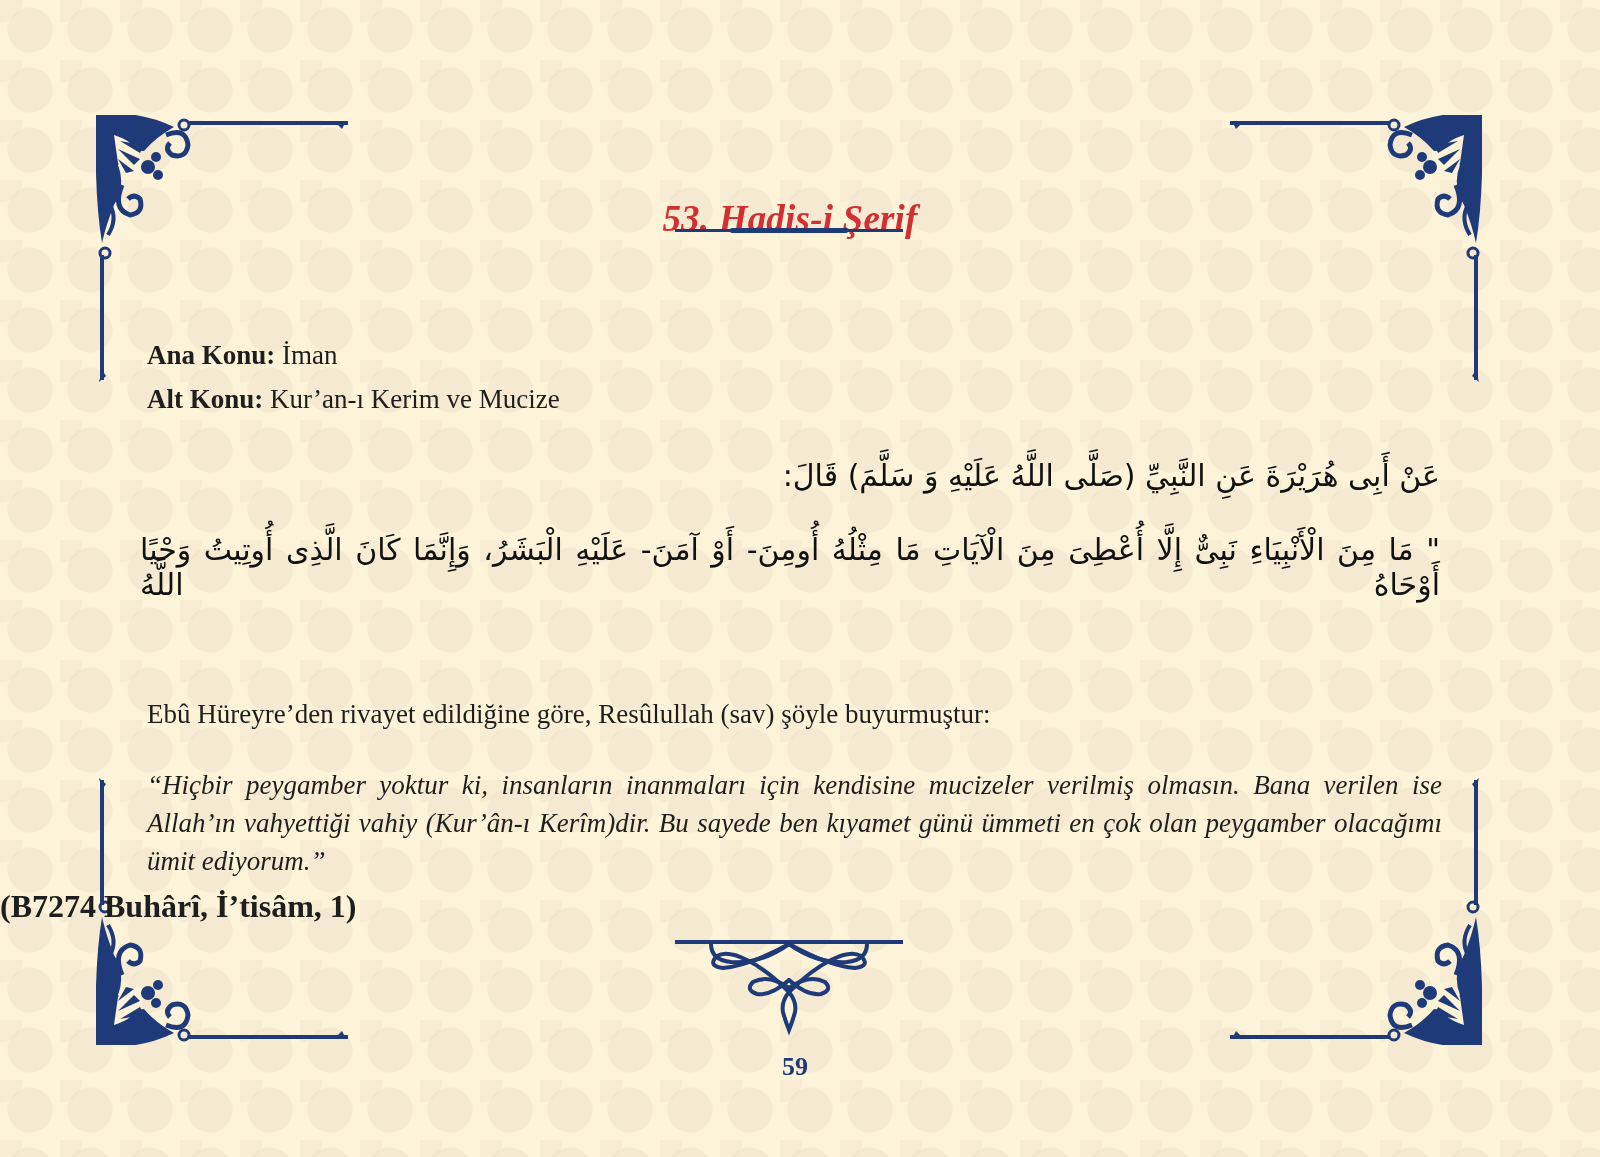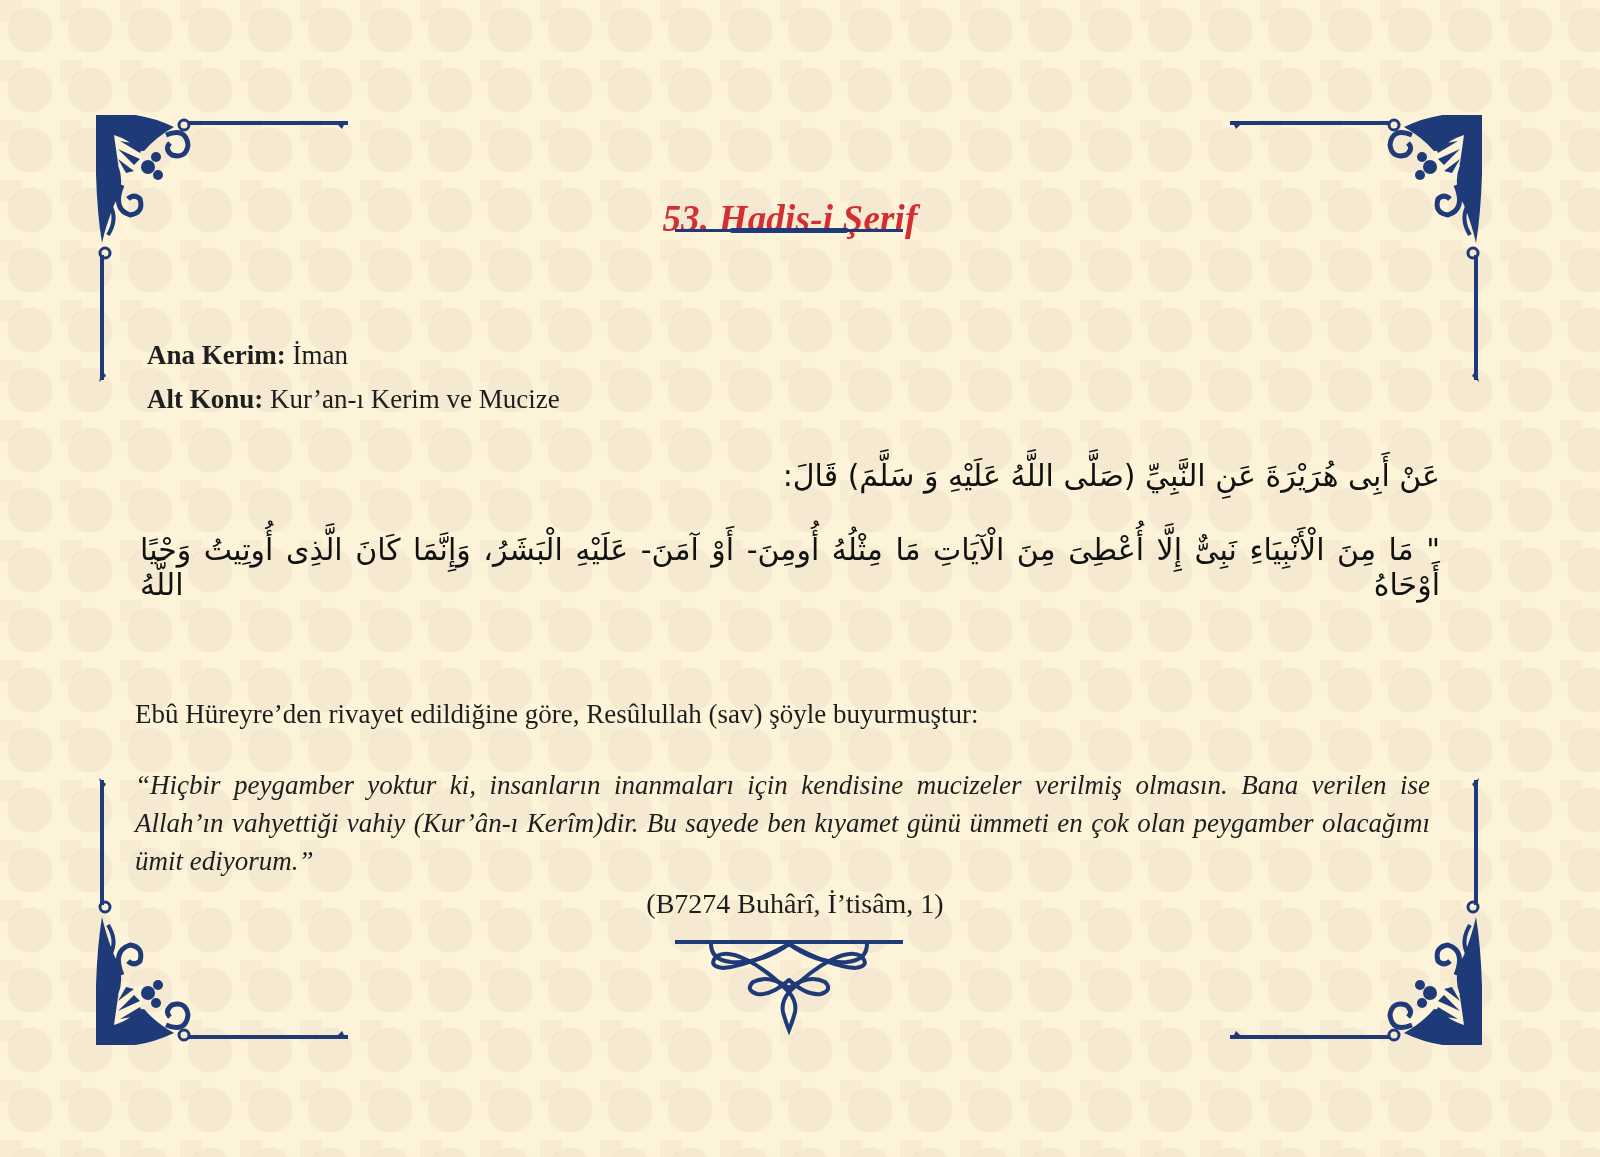--- a/index.html
+++ b/index.html
@@ -84,37 +84,36 @@
       font-size: 30px;
       color: #111;
       text-align: right;
     }
     .arabic.l1 { top: 458px; }
     .arabic.l2 { top: 532px; text-align: justify; text-align-last: justify; }
     .arabic.l3 { top: 610px; }
 
     .translation {
       position: absolute;
-      left: 135px;
+      left: 147px;
       width: 1295px;
       top: 695px;
       font-size: 27px;
       line-height: 38px;
     }
     .translation .intro { display: block; }
     .translation .quote { font-style: italic; display: block; text-align: justify; margin-top: 33px; }
 
     .source {
       position: absolute;
       left: 0;
       width: 1590px;
       top: 888px;
-      text-align: center;
-      font-size: 28px;
-      font-weight: normal;
+      font-size: 32px;
+      font-weight: bold;
     }
     .bottom-ornament {
       position: absolute;
       left: 675px;
       top: 940px;
       width: 228px;
       height: 100px;
     }
     .bottom-ornament svg { width: 100%; height: 100%; display: block; }
     .page-number {
@@ -239,21 +238,21 @@
         <path d="M14 90 q8 14 -2 30" fill="none" stroke-width="4"></path>
       </g>
     </svg>
   </div>
 
   <div class="title">53. Hadis-i Şerif</div>
   <div class="title-rule"></div>
 
   <div class="meta">
     <div>
-      <span class="k">Ana Kerim:</span>
+      <span class="k">Ana Konu:</span>
       <span>İman</span>
     </div>
     <div>
       <span class="k">Alt Konu:</span>
       <span>Kur’an-ı Kerim ve Mucize</span>
     </div>
   </div>
 
   <div class="arabic l1">عَنْ أَبِى هُرَيْرَةَ عَنِ النَّبِيِّ (صَلَّى اللَّهُ عَلَيْهِ وَ سَلَّمَ) قَالَ:</div>
   <div class="arabic l2">" مَا مِنَ الْأَنْبِيَاءِ نَبِىٌّ إِلَّا أُعْطِىَ مِنَ الْآيَاتِ مَا مِثْلُهُ أُومِنَ- أَوْ آمَنَ- عَلَيْهِ الْبَشَرُ، وَإِنَّمَا كَانَ الَّذِى أُوتِيتُ وَحْيًا أَوْحَاهُ اللَّهُ</div>
@@ -273,13 +272,14 @@
         <path d="M192 4 q0 16 -20 18 q-30 2 -58 -18"></path>
         <path d="M114 4 q-40 22 -66 24 q-16 -2 -6 -12 q10 -6 30 4 q20 10 42 32"></path>
         <path d="M114 4 q40 22 66 24 q16 -2 6 -12 q-10 -6 -30 4 q-20 10 -42 32"></path>
         <path d="M114 48 q-20 -14 -36 -6 q-8 8 4 12 q14 2 32 -14"></path>
         <path d="M114 48 q20 -14 36 -6 q8 8 -4 12 q-14 2 -32 -14"></path>
         <path d="M114 52 q-8 10 -6 20 q2 8 6 18 q4 -10 6 -18 q2 -10 -6 -20"></path>
       </g>
     </svg>
   </div>
 
+  <div class="page-number">59</div>
 </div>
 
 </body></html>

